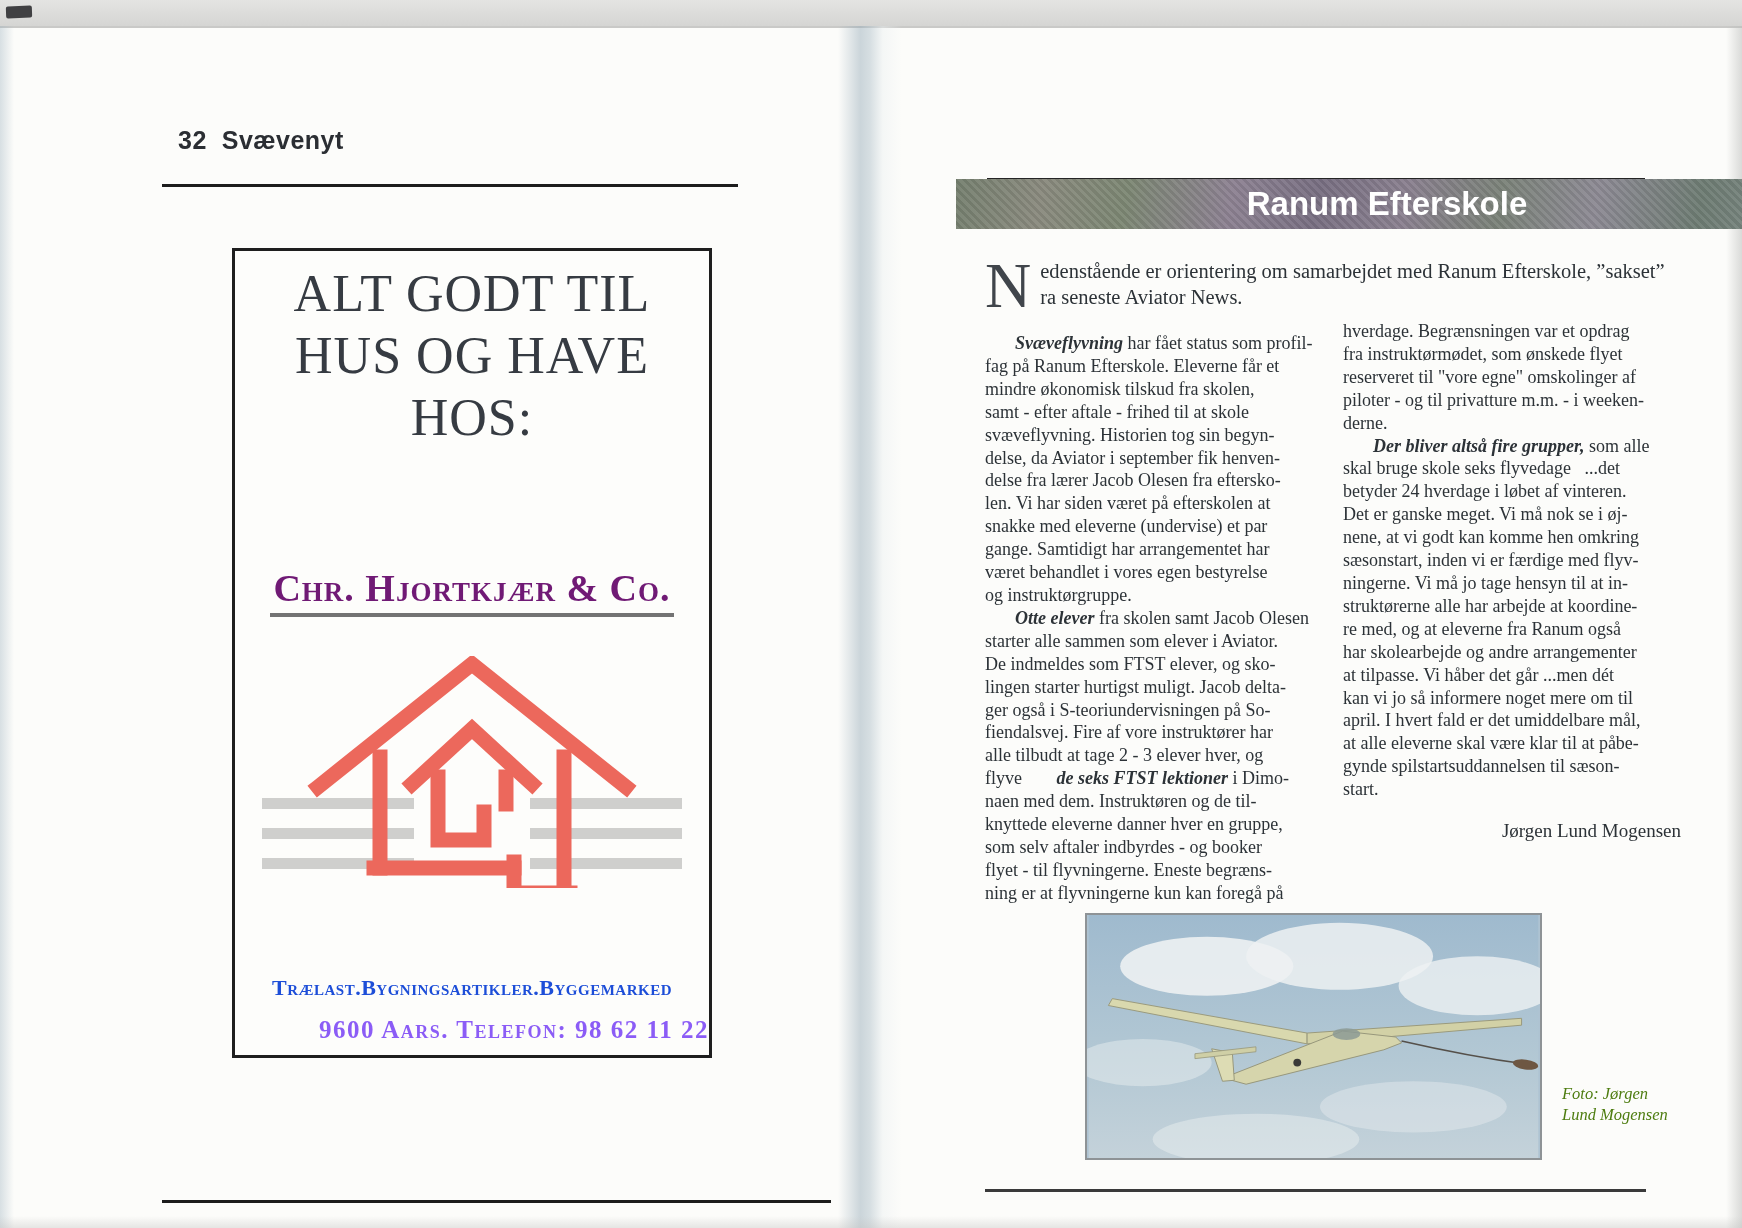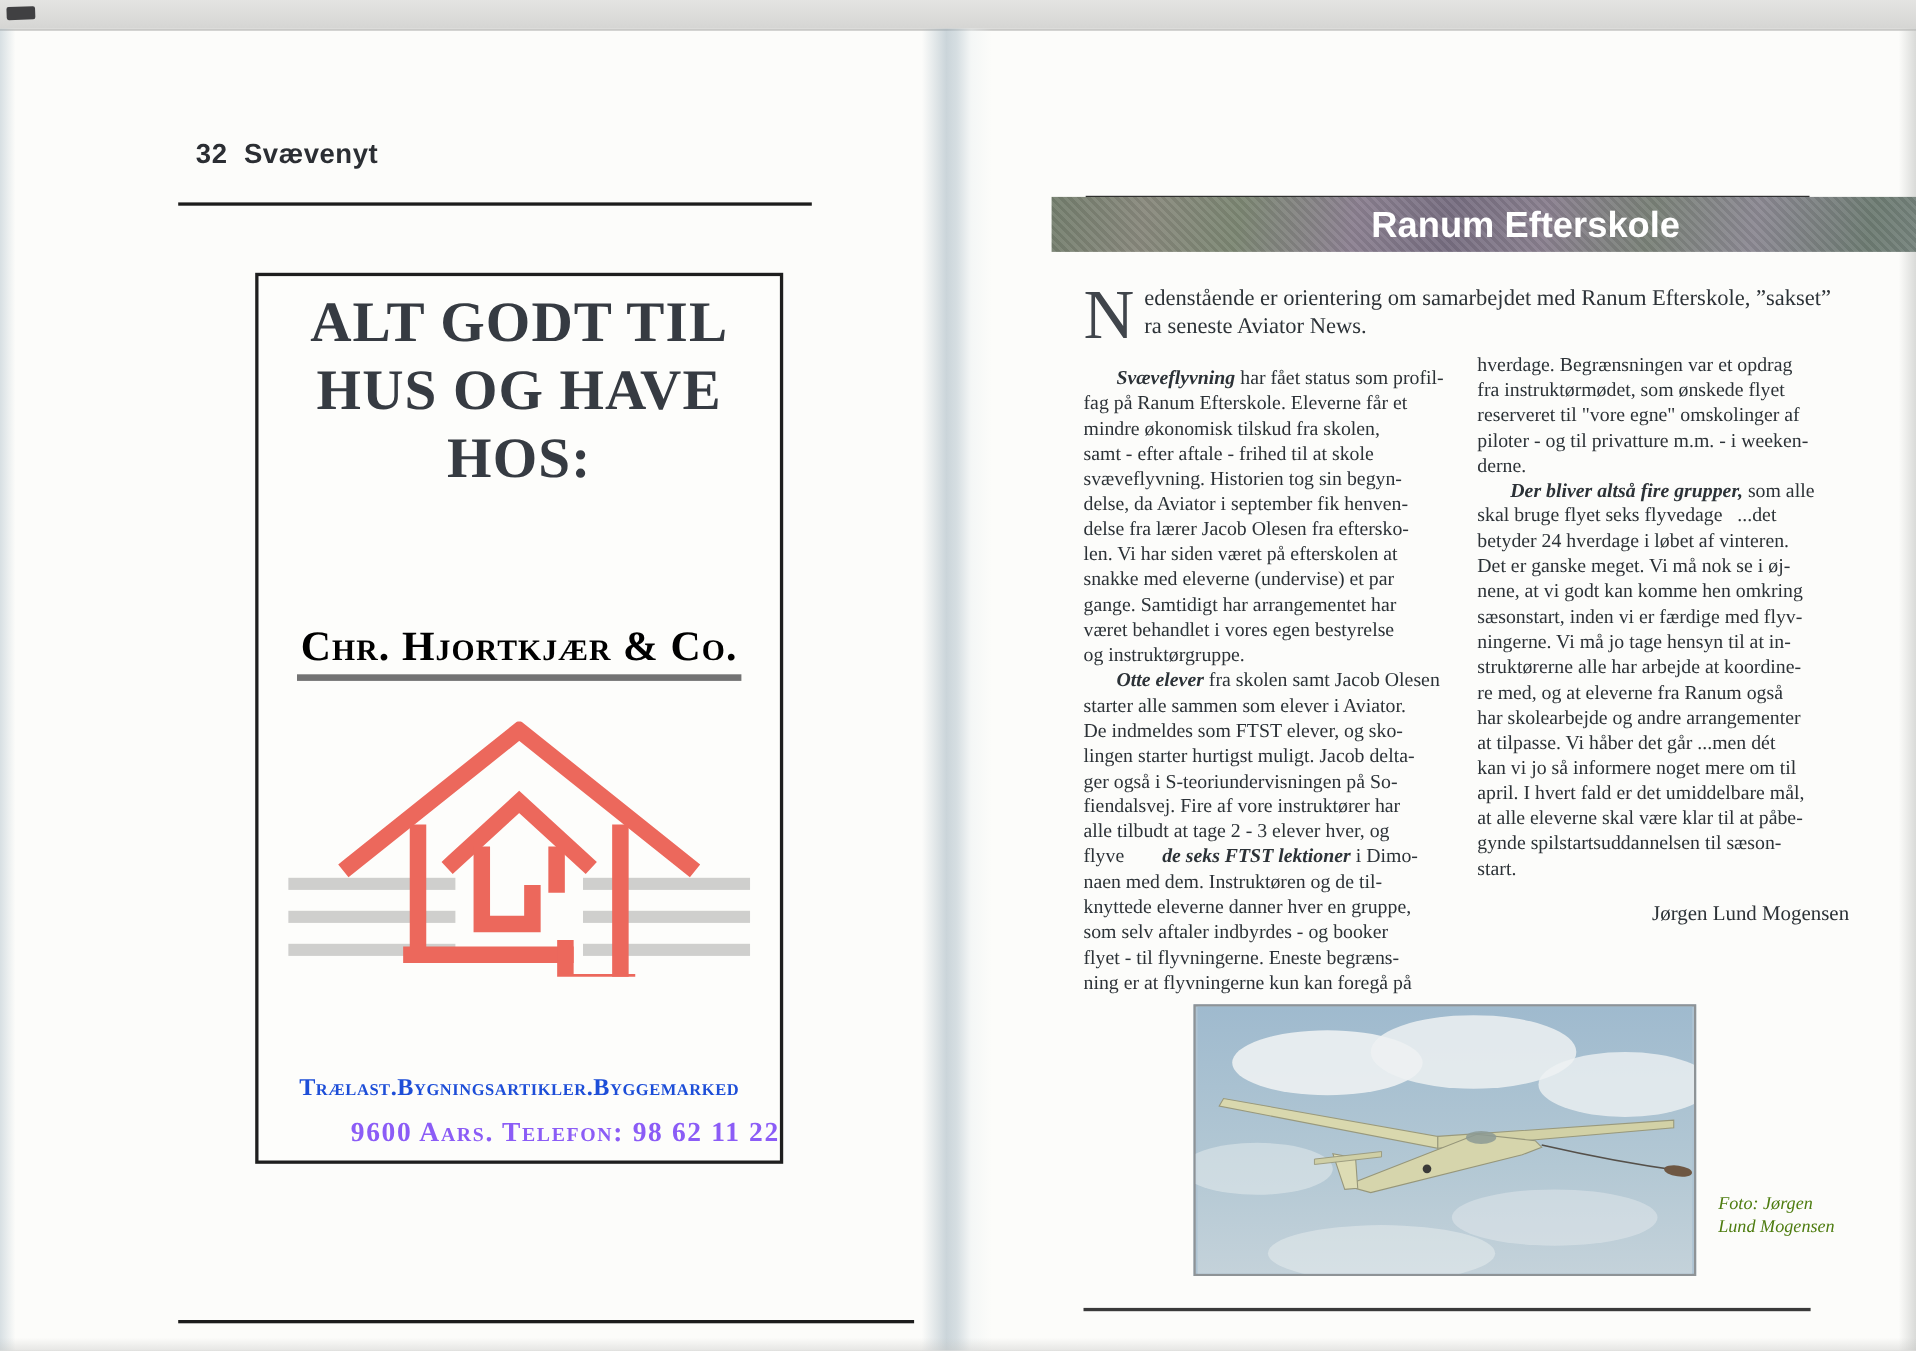--- a/index.html
+++ b/index.html
@@ -25,26 +25,26 @@
   .abs{position:absolute;}
 
   
   .pg-header{font-family:"Liberation Sans","DejaVu Sans",sans-serif;font-weight:bold;
              font-size:25px;color:#2b2e33;letter-spacing:.5px;white-space:pre;}
   .rule{background:#1c1c1c;}
 
   
   .ad-box{left:232px;top:248px;width:480px;height:810px;border:3px solid #1e1e1e;
           background:#fdfdfb;box-sizing:border-box;}
-  .ad-headline{left:0;top:12px;width:100%;text-align:center;font-weight:bold;
+  .ad-headline{left:0;top:12px;width:100%;text-align:center;font-weight:normal;
                font-size:52px;color:#363b42;letter-spacing:1px;}
   .ad-headline .tline{height:62px;line-height:62px;}
   .ad-company-wrap{left:0;top:318px;width:100%;text-align:center;}
-  .ad-company{display:inline-block;font-weight:bold;font-size:38px;color:#000000;
-              font-variant:small-caps;letter-spacing:1px;border-bottom:6px solid #737373;
+  .ad-company{display:inline-block;font-weight:bold;font-size:38px;color:#701a75;
+              font-variant:small-caps;letter-spacing:1px;border-bottom:4px solid #737373;
               padding:0 3px 4px 3px;line-height:1.05;}
   .ad-logo{left:50%;top:405px;transform:translateX(-50%);}
   .ad-business{left:0;top:724px;width:100%;text-align:center;font-weight:bold;font-size:22px;
                color:#1d4ed8;font-variant:small-caps;letter-spacing:.5px;}
   .ad-contact{left:0;top:765px;width:100%;text-align:right;font-weight:bold;font-size:25px;
               color:#8b5cf6;font-variant:small-caps;letter-spacing:1.5px;}
 
   
   .title-bar{left:956px;top:179px;width:862px;height:50px;
      background:linear-gradient(100deg,#75806f 0%,#8a8a7e 10%,#7d8874 20%,#8d8292 32%,
@@ -156,21 +156,21 @@
       <div class="tline"><span>flyet - til flyvningerne. Eneste begræns-</span></div>
       <div class="tline"><span>ning er at flyvningerne kun kan foregå på</span></div>
     </div>
   <div class="abs col" style="left:1343px;top:320px;">
       <div class="tline"><span>hverdage. Begrænsningen var et opdrag</span></div>
       <div class="tline"><span>fra instruktørmødet, som ønskede flyet</span></div>
       <div class="tline"><span>reserveret til "vore egne" omskolinger af</span></div>
       <div class="tline"><span>piloter - og til privatture m.m. - i weeken-</span></div>
       <div class="tline"><span>derne.</span></div>
       <div class="tline"><span></span><span class="lead">Der bliver altså fire grupper,</span><span> som alle</span></div>
-      <div class="tline"><span>skal bruge flyet seks flyvedage   ...det</span></div>
+      <div class="tline"><span>skal bruge skole seks flyvedage   ...det</span></div>
       <div class="tline"><span>betyder 24 hverdage i løbet af vinteren.</span></div>
       <div class="tline"><span>Det er ganske meget. Vi må nok se i øj-</span></div>
       <div class="tline"><span>nene, at vi godt kan komme hen omkring</span></div>
       <div class="tline"><span>sæsonstart, inden vi er færdige med flyv-</span></div>
       <div class="tline"><span>ningerne. Vi må jo tage hensyn til at in-</span></div>
       <div class="tline"><span>struktørerne alle har arbejde at koordine-</span></div>
       <div class="tline"><span>re med, og at eleverne fra Ranum også</span></div>
       <div class="tline"><span>har skolearbejde og andre arrangementer</span></div>
       <div class="tline"><span>at tilpasse. Vi håber det går ...men dét</span></div>
       <div class="tline"><span>kan vi jo så informere noget mere om til</span></div>

